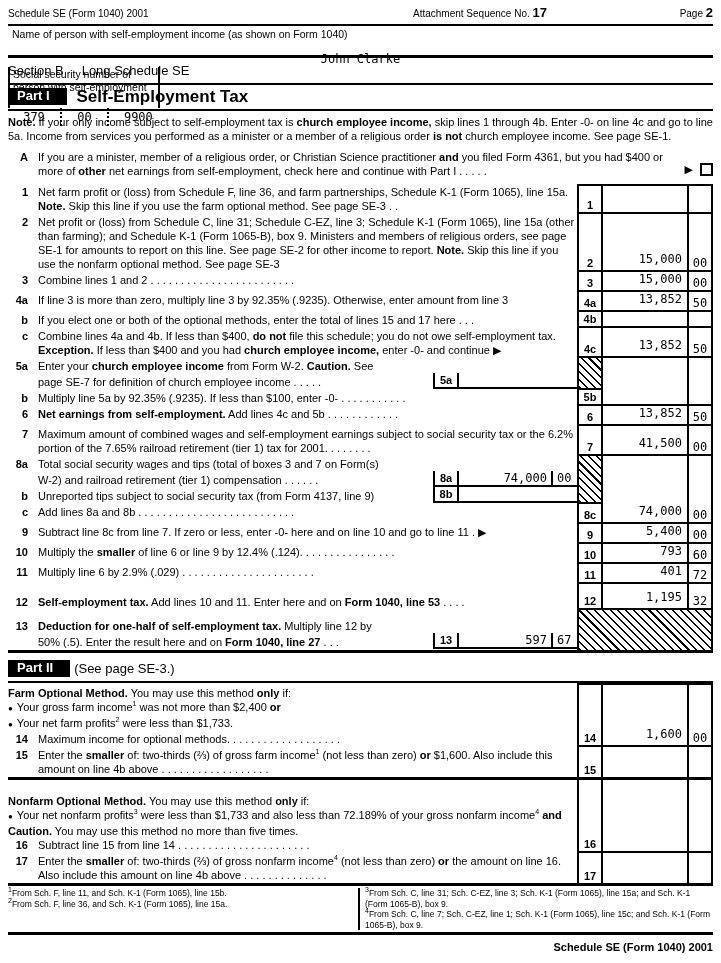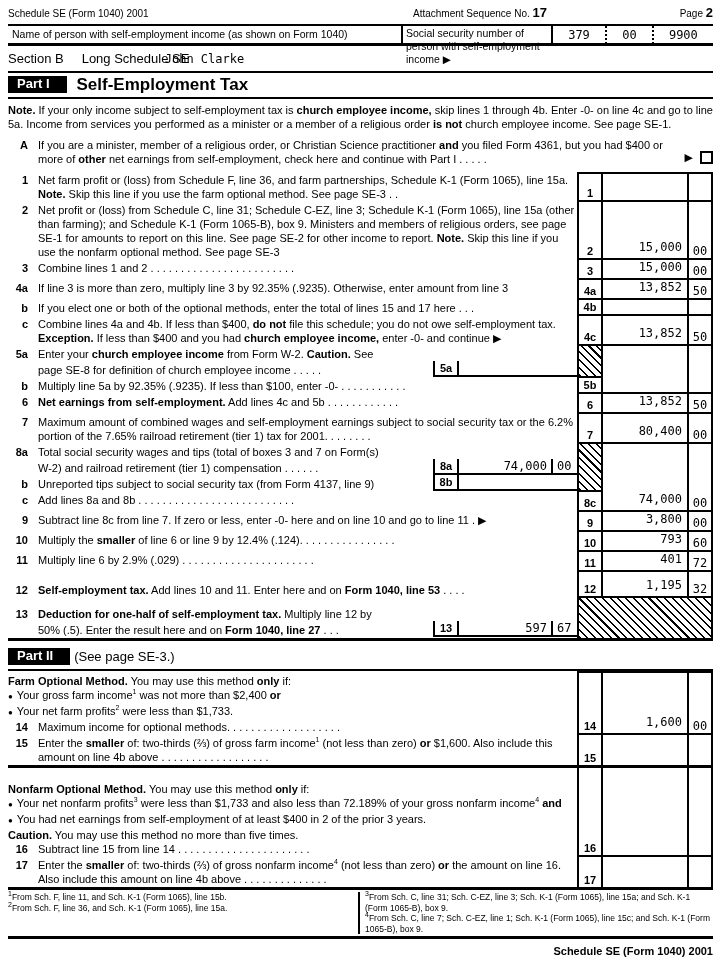--- a/index.html
+++ b/index.html
@@ -14,21 +14,21 @@
   sup { font-size:7px; line-height:0; }
 
   
   .hdr { display:flex; align-items:baseline; font-size:10px; padding:2px 0 3px 0; }
   .hdr-left { flex:1; }
   .hdr-attach { width:230px; }
   .hdr-attach .big, .hdr-page .big { font-size:13px; font-weight:bold; }
   .hdr-page { width:70px; text-align:right; }
 
   
-  .namebox { display:flex; border-top:2px solid #000; border-bottom:3px solid #000; height:22px; }
+  .namebox { display:flex; border-top:2px solid #000; border-bottom:3px solid #000; height:34px;flex-direction:column; }
   .nb-name { flex:1; padding:1px 4px; font-size:10.5px; }
   .nb-name .val { text-align:center; margin-top:11px; }
   .nb-ssnlabel { width:152px; border-left:2px solid #000; border-right:2px solid #000; padding:1px 3px; font-size:10.5px; line-height:13px; }
   .nb-ssn { width:160px; display:flex; align-items:center; justify-content:space-evenly; }
   .ssn-sep { width:0; height:18px; border-left:2px dotted #000; }
   .entry { font-family:"DejaVu Sans Mono", monospace; font-size:12px; }
 
   .secB { font-size:13px; font-weight:normal; padding:6px 0 5px 0; }
   .secB .t { margin-left:18px; }
   .parthdr { display:flex; align-items:center; gap:10px; padding:3px 0 4px 0; border-bottom:2px solid #000; }
@@ -186,21 +186,21 @@
       <div class="acol entry">13,852</div>
       <div class="ccol entry">50</div>
     </div>
 
     <div class="row nsep">
       <div class="txt">
         <span class="lno">5a</span>
         <span class="ltext">
           <span>Enter your <b>church employee income</b> from Form W-2. <b>Caution.</b> See</span>
           <span class="boxline">
-            <span class="pre">page SE-8 for definition of church employee income   .    .    .    .    .</span>
+            <span class="pre">page SE-7 for definition of church employee income   .    .    .    .    .</span>
             <span class="ibox">
               <span class="ib-no">5a</span>
               <span class="ib-amt entry"></span>
               <span class="ib-cents entry"></span>
             </span>
           </span>
         </span>
       </div>
       <div class="ncol hatch"></div>
       <div class="acol"></div>
@@ -226,21 +226,21 @@
       <div class="acol entry">13,852</div>
       <div class="ccol entry">50</div>
     </div>
 
     <div class="row sep">
       <div class="txt">
           <span class="lno">7</span>
           <span class="ltext">Maximum amount of combined wages and self-employment earnings subject to social security tax or the 6.2% portion of the 7.65% railroad retirement (tier 1) tax for 2001.    .    .    .    .    .    .    .</span>
         </div>
       <div class="ncol">7</div>
-      <div class="acol entry">80,400</div>
+      <div class="acol entry">41,500</div>
       <div class="ccol entry">00</div>
     </div>
 
     <div class="row nsep">
       <div class="txt">
         <span class="lno">8a</span>
         <span class="ltext">
           <span>Total social security wages and tips (total of boxes 3 and 7 on Form(s)</span>
           <span class="boxline">
             <span class="pre">W-2) and railroad retirement (tier 1) compensation   .    .    .    .    .    .</span>
@@ -275,21 +275,21 @@
       <div class="acol entry">74,000</div>
       <div class="ccol entry">00</div>
     </div>
 
     <div class="row sep">
       <div class="txt">
           <span class="lno">9</span>
           <span class="ltext">Subtract line 8c from line 7. If zero or less, enter -0- here and on line 10 and go to line 11 .   ▶</span>
         </div>
       <div class="ncol">9</div>
-      <div class="acol entry">3,800</div>
+      <div class="acol entry">5,400</div>
       <div class="ccol entry">00</div>
     </div>
 
     <div class="row sep">
       <div class="txt">
           <span class="lno">10</span>
           <span class="ltext">Multiply the <b>smaller</b> of line 6 or line 9 by 12.4% (.124).  .    .    .    .    .    .    .    .    .    .    .    .    .    .    .</span>
         </div>
       <div class="ncol">10</div>
       <div class="acol entry">793</div>
@@ -364,21 +364,20 @@
       <div class="acol entry"></div>
       <div class="ccol entry"></div>
     </div>
   </div>
 
   <div class="grid">
     <div class="row sep">
       <div class="txt" style="display:block; padding-top:14px;">
         <div><b>Nonfarm Optional Method.</b> You may use this method <b>only</b> if:</div>
         <div><span class="bullet">●</span><span>Your net nonfarm profits<sup>3</sup> were less than $1,733 and also less than 72.189% of your gross nonfarm income<sup>4</sup> <b>and</b></span></div>
-        <div><span class="bullet">●</span><span>You had net earnings from self-employment of at least $400 in 2 of the prior 3 years.</span></div>
         <div><b>Caution.</b> You may use this method no more than five times.</div>
         <div class="p2line">
             <span class="lno">16</span>
             <span class="ltext">Subtract line 15 from line 14  .    .    .    .    .    .    .    .    .    .    .    .    .    .    .    .    .    .    .    .    .    .</span>
           </div>
       </div>
       <div class="ncol">16</div>
       <div class="acol entry"></div>
       <div class="ccol entry"></div>
     </div>

